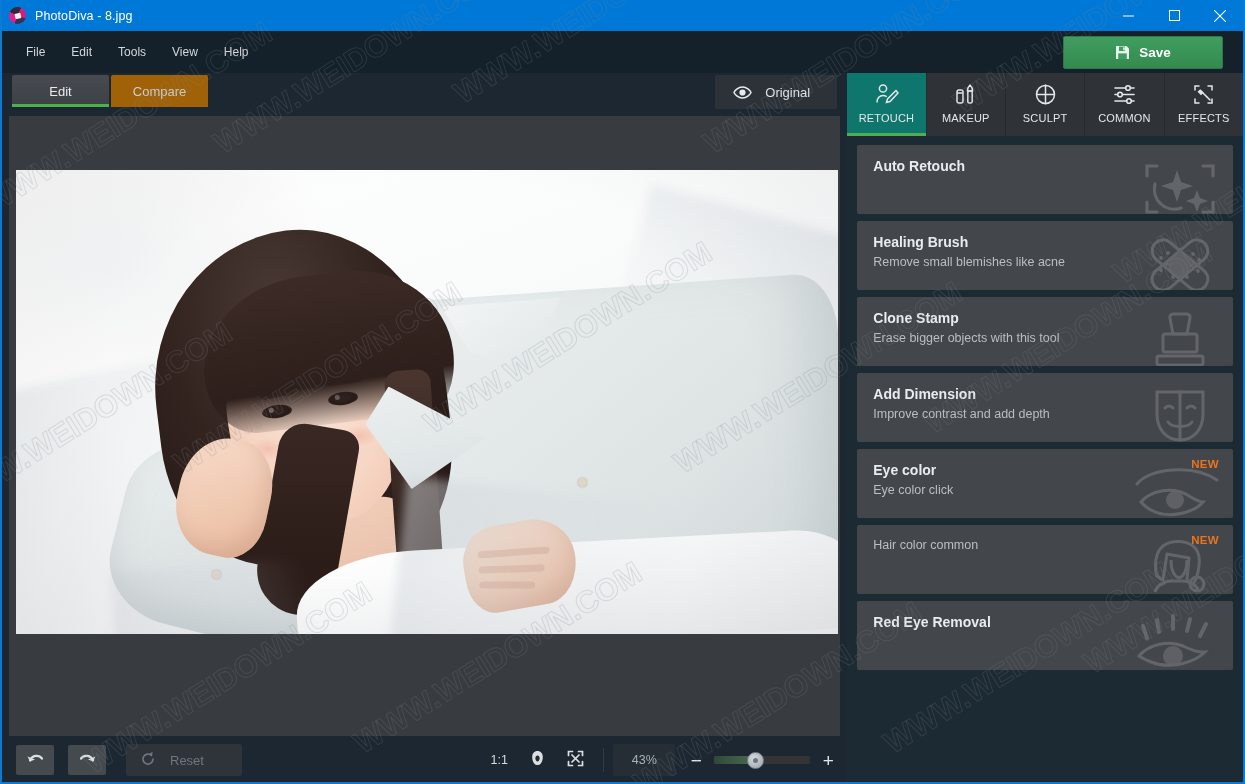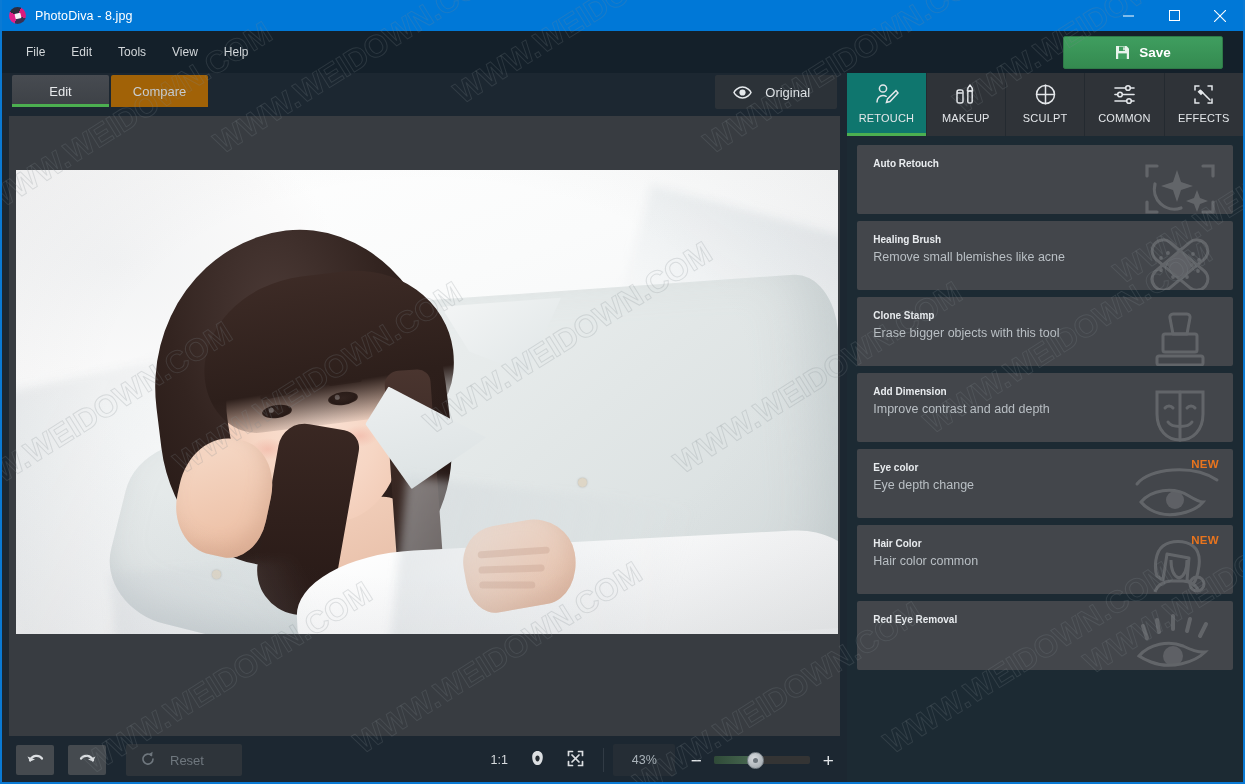--- a/index.html
+++ b/index.html
@@ -309,21 +309,21 @@
     content: ""; position: absolute; left: 0; right: 0; bottom: 0; height: 3px; background: #4caf50;
   }
   .rtab-label { color: #e4e7ea; font-size: 11px; letter-spacing: .2px; }
   .rtab svg { display: block; }
   .tools { flex: 1; padding: 9px 10px 0 10px; display: flex; flex-direction: column; gap: 7px; }
   .tool {
     position: relative; height: 69px; background: #43464b; border-radius: 2px;
     padding: 13px 16px; overflow: hidden;
   }
   .tool.gap-before { }
-  .tool-title { color: #e9ecef; font-size: 10px; font-weight: bold; margin-bottom: 5px; }
+  .tool-title { color: #e9ecef; font-size: 14px; font-weight: bold; margin-bottom: 5px; }
   .tool-sub { color: #b9bfc4; font-size: 12.5px; }
   .tool-icon { position: absolute; right: 10px; bottom: -6px; opacity: .17; color: #ffffff; }
   .tool-icon svg { display: block; }
   .badge {
     position: absolute; right: 14px; top: 9px; color: #e8741e;
     font-size: 11.5px; font-weight: bold; letter-spacing: .3px;
   }
 
   
   .watermark { position: absolute; inset: 0; pointer-events: none; overflow: hidden; z-index: 50; }
@@ -641,33 +641,32 @@
               <path d="M28 24c2-2.6 6-2.6 8 0"></path>
                 <path d="M50 24c2-2.6 6-2.6 8 0"></path>
               <path d="M31 38c4 6 20 6 24 0"></path>
             </svg>
           </div>
         </div>
 
         <div class="tool">
           <div class="badge">NEW</div>
           <div class="tool-title">Eye color</div>
-          <div class="tool-sub">Eye depth change</div>
+          <div class="tool-sub">Eye color click</div>
           <div class="tool-icon">
             <svg width="92" height="64" viewBox="0 0 92 64" fill="none" stroke="#fff" stroke-width="3" stroke-linecap="round">
               <path d="M6 24C18 8 62 4 86 20"></path>
               <path d="M10 42c10-12 32-16 48-6 6 3.6 10 6 14 6-8 10-34 18-52 8-4.6-2.6-8-5.4-10-8z"></path>
               <circle cx="44" cy="40" r="9" fill="#fff" stroke="none" opacity=".85"></circle>
             </svg>
           </div>
         </div>
 
         <div class="tool">
           <div class="badge">NEW</div>
-          <div class="tool-title">Hair Color</div>
           <div class="tool-sub">Hair color common</div>
           <div class="tool-icon">
             <svg width="86" height="64" viewBox="0 0 86 64" fill="none" stroke="#fff" stroke-width="3" stroke-linejoin="round">
               <path d="M26 10c8-6 22-6 30 0 6 4.6 7 12 6 20-1 7-2 14-6 18l-6-4 2-22-22-4-4 26-6-4c-3-8-2-24 6-30z"></path>
               <path d="M34 24c0 10 2 16 8 18 6-2 8-8 8-18"></path>
               <path d="M18 56c2-7 10-11 16-11h12c6 0 14 4 16 11"></path>
               <circle cx="60" cy="48" r="7"></circle>
             </svg>
           </div>
         </div>

